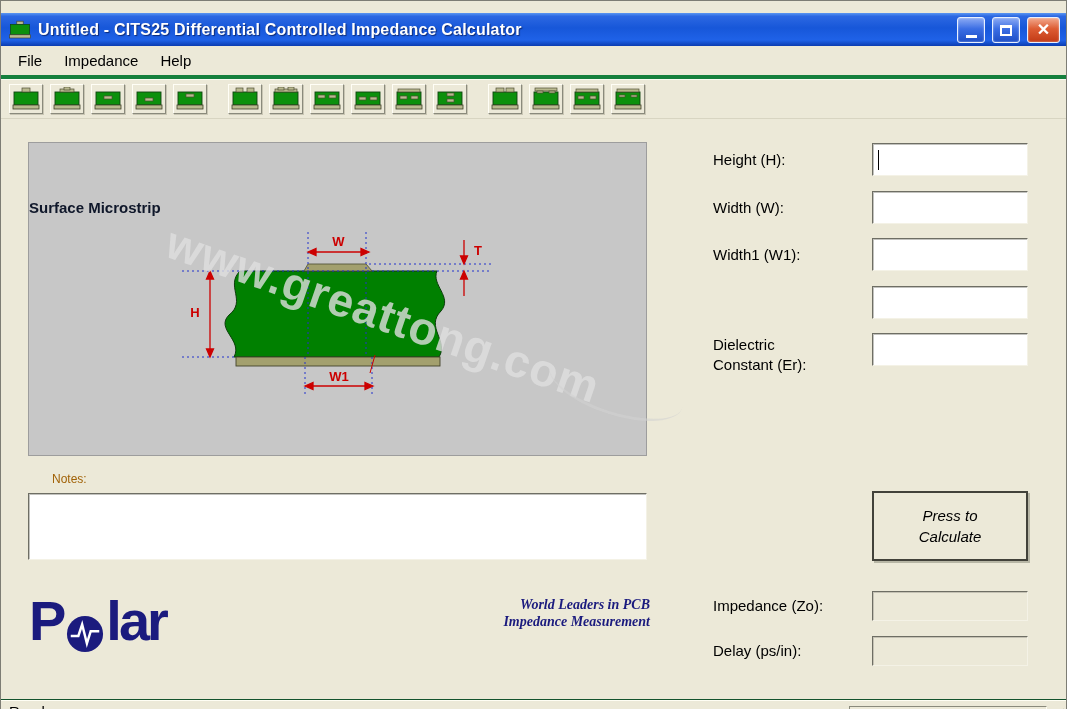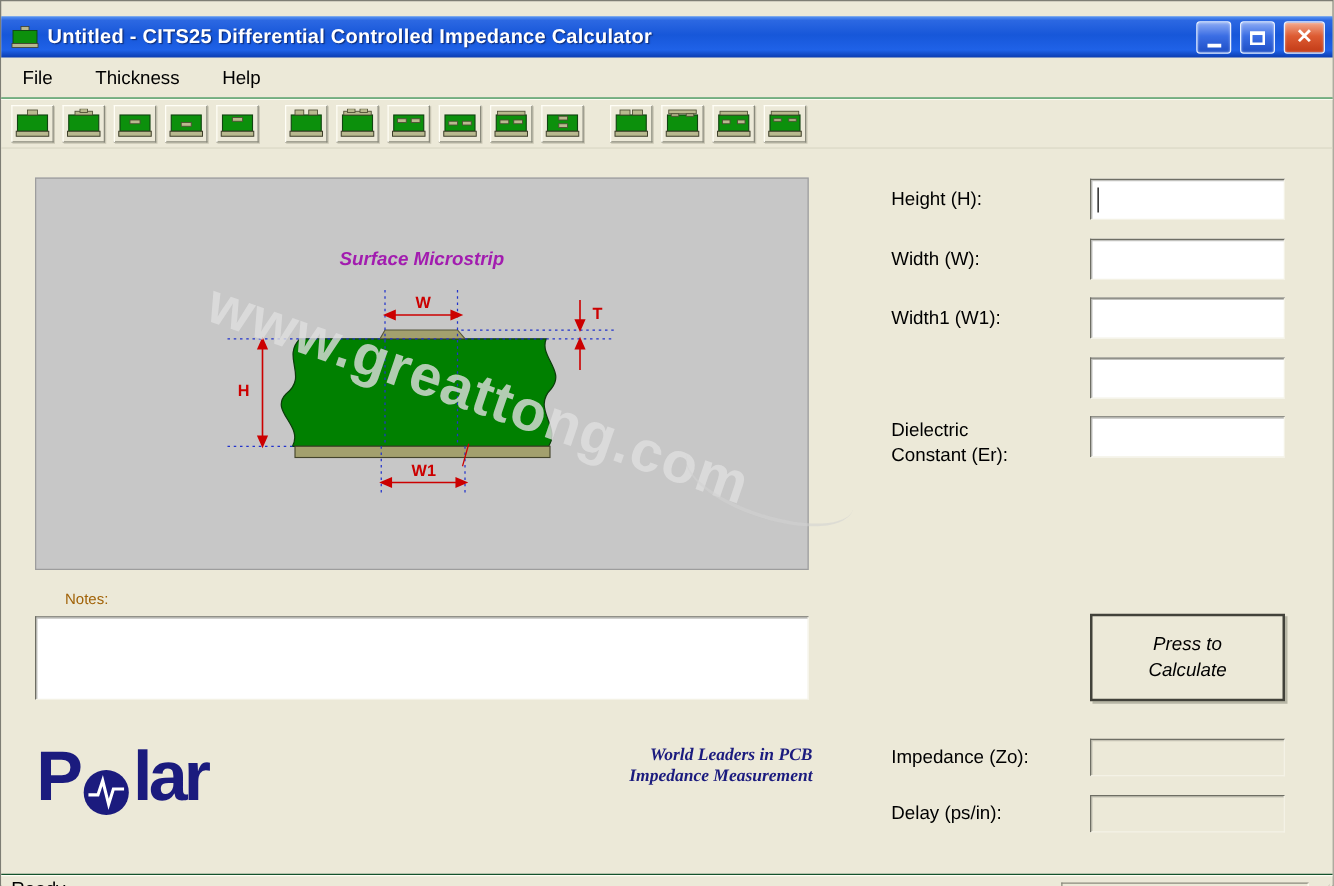--- a/index.html
+++ b/index.html
@@ -21,39 +21,39 @@
     background:linear-gradient(180deg,#8cabf4 0%,#3b6ee4 45%,#1d4ec6 100%);
     box-shadow:inset 0 0 2px rgba(255,255,255,0.6); }
   .ctl.close { width:33px;
     background:linear-gradient(180deg,#f2a98e 0%,#dd5c33 45%,#c23a16 100%); }
   .glyph-min { width:11px; height:3px; background:#fff; margin-top:12px; }
   .glyph-max { width:12px; height:11px; border:2px solid #fff; border-top-width:3px; }
   .glyph-x { font-size:16px; font-weight:bold; line-height:1; }
 
   
   .menubar { height:33px; background:#ece9d8; display:flex; align-items:center;
-    padding-left:6px; border-bottom:1px solid #15803d;gap:12px; }
+    padding-left:6px; border-bottom:4px solid #15803d; }
   .menu-item { font-size:15px; color:#000; padding:4px 11px; }
 
   
   .toolbar { height:40px; background:#ece9d8; display:flex; align-items:center;
     padding-left:8px; border-bottom:1px solid #d8d5c2; box-shadow:inset 0 1px 0 #fbfaf2; }
   .tb-group { display:flex; gap:7px; margin-right:21px; }
   .tb-btn { width:34px; height:30px; background:#ece9d8; border:1px solid;
     border-color:#fffef6 #8a8a7c #8a8a7c #fffef6; box-shadow:1px 1px 0 #c9c6b4;
     display:flex; align-items:center; justify-content:center; }
   .tb-btn svg { display:block; }
 
   
   .content { position:relative; height:580px; background:#ece9d8; }
 
   .panel { position:absolute; left:27px; top:23px; width:619px; height:314px;
     background:#c7c7c7; border:1px solid #9d9d9d; }
-  .diagram-title { position:absolute; left:0; top:56px; width:100%; text-align:center;
-    font-size:15px; font-weight:bold; color:#a21caf;font-style:italic; }
+  .diagram-title { position:absolute; left:0; top:56px; width:100%; 
+    font-size:15px; font-weight:bold; color:#0f172a; }
   .dim-label { position:absolute; color:#cc0000; font-weight:bold; font-size:13px;
     text-align:center; }
   .watermark { position:absolute; left:176px; top:96px; font-size:46px; letter-spacing:1px;
     color:rgba(222,222,222,0.8); transform:rotate(19deg); transform-origin:left top;
     white-space:nowrap; z-index:5; pointer-events:none; font-weight:bold;}
   .swoosh { position:absolute; left:545px; top:238px; width:140px; height:58px;
     border:none; border-bottom:3px solid rgba(210,210,210,0.55); border-radius:50%;
     transform:rotate(18deg); z-index:5; pointer-events:none; }
 
   .notes-label { position:absolute; left:30px; top:353px; font-size:12px; color:#a16207;margin-left:21px; }
@@ -114,21 +114,21 @@
           <span class="glyph-max"></span>
         </span>
       <span class="ctl close">
           <span class="glyph-x">✕</span>
         </span>
     </span>
   </div>
 
   <div class="menubar">
     <span class="menu-item">File</span>
-    <span class="menu-item">Thickness</span>
+    <span class="menu-item">Impedance</span>
     <span class="menu-item">Help</span>
   </div>
 
   <div class="toolbar">
       <div class="tb-group">
         <div class="tb-btn">
           <svg viewBox="0 0 30 24" width="30" height="24">
     <rect x="3" y="5" width="24" height="13" fill="#0c900c" stroke="#114411" stroke-width="0.9"></rect>
     <rect x="2" y="18" width="26" height="4" fill="#b9b98f" stroke="#3f3f2a" stroke-width="0.8"></rect>
             <rect x="11" y="1" width="8" height="4" fill="#b9b98f" stroke="#4e4e35" stroke-width="0.7"></rect>

